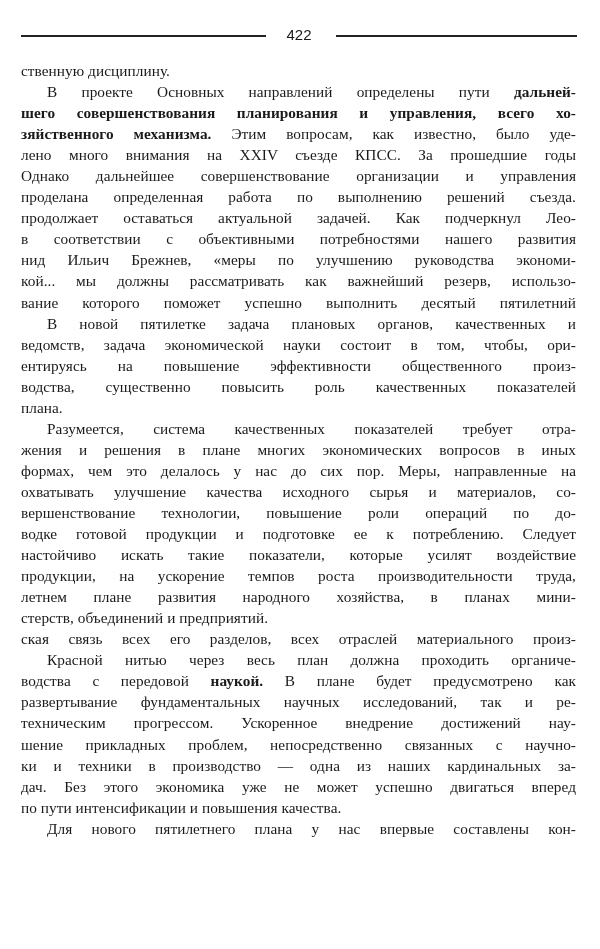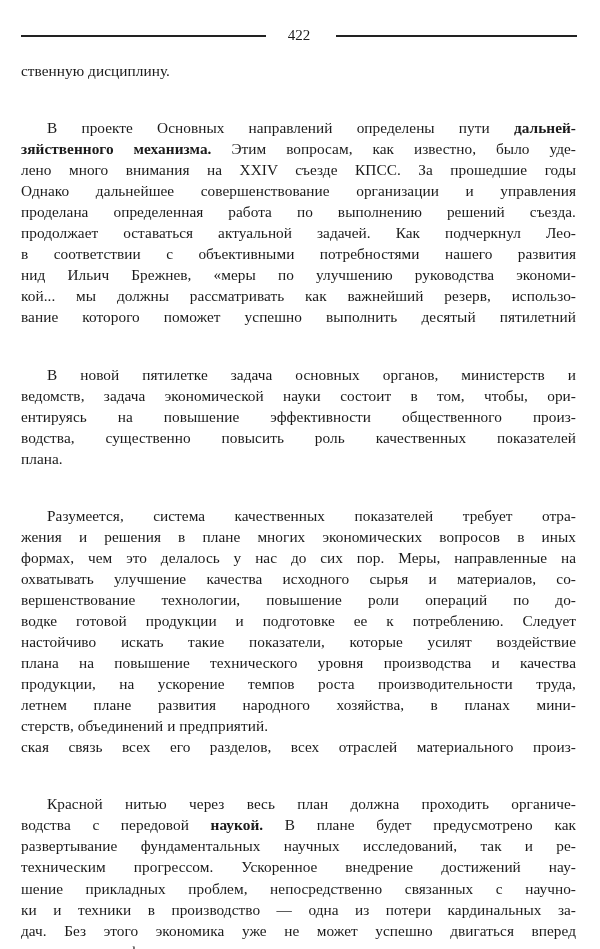--- a/index.html
+++ b/index.html
@@ -11,88 +11,88 @@
     .header {
       position: absolute; left: 21px; top: 24px; width: 556px; height: 22px;
     }
     .rule {
       position: absolute; top: 11px; height: 1.5px; background: #222;
     }
     .rule.left { left: 0; width: 245px; }
     .rule.right { left: 315px; width: 241px; }
     .page-number {
       position: absolute; left: 0; width: 556px; top: 0; text-align: center;
-      font-family: Liberation Serif, serif; font-size: 15px; line-height: 22px;
+      font-family: Liberation Sans, sans-serif; font-size: 15px; line-height: 22px;
     }
     .text {
       position: absolute; left: 21px; top: 60px; width: 555px;
     }
     .line {
       height: 21.05px; line-height: 21.05px; font-size: 15.3px;
       white-space: nowrap; text-align: justify; text-align-last: justify;
       letter-spacing: 0.05px;
       font-family: "Liberation Serif", serif;
       transform-origin: left center;
     }
     .line.last { text-align-last: left; }
-    .line.indent { padding-left: 26px; margin-top: 36px; }
+    .line.indent { padding-left: 26px; }
     .b { font-weight: bold; }
   </style>
 </head>
 <body>
 
 <div class="header">
   <div class="rule left"></div>
   <div class="page-number">422</div>
   <div class="rule right"></div>
 </div>
 
 <div class="text" id="text">
     <div>
       <div class="line last">ственную дисциплину.</div>
     </div>
     <div>
       <div class="line indent"><span>В проекте Основных направлений определены пути </span><span class="b">дальней-</span></div>
+      <div class="line"><span class="b">шего совершенствования планирования и управления, всего хо-</span></div>
       <div class="line"><span class="b">зяйственного механизма.</span><span> Этим вопросам, как известно, было уде-</span></div>
       <div class="line">лено много внимания на XXIV съезде КПСС. За прошедшие годы</div>
       <div class="line">Однако дальнейшее совершенствование организации и управления</div>
       <div class="line">проделана определенная работа по выполнению решений съезда.</div>
       <div class="line">продолжает оставаться актуальной задачей. Как подчеркнул Лео-</div>
       <div class="line">в соответствии с объективными потребностями нашего развития</div>
       <div class="line">нид Ильич Брежнев, «меры по улучшению руководства экономи-</div>
       <div class="line">кой... мы должны рассматривать как важнейший резерв, использо-</div>
       <div class="line">вание которого поможет успешно выполнить десятый пятилетний</div>
     </div>
     <div>
-      <div class="line indent">В новой пятилетке задача основных органов, министерств и</div>
+      <div class="line indent">В новой пятилетке задача плановых органов, качественных и</div>
       <div class="line">ведомств, задача экономической науки состоит в том, чтобы, ори-</div>
       <div class="line">ентируясь на повышение эффективности общественного произ-</div>
       <div class="line">водства, существенно повысить роль качественных показателей</div>
       <div class="line last">плана.</div>
     </div>
     <div>
       <div class="line indent">Разумеется, система качественных показателей требует отра-</div>
       <div class="line">жения и решения в плане многих экономических вопросов в иных</div>
       <div class="line">формах, чем это делалось у нас до сих пор. Меры, направленные на</div>
       <div class="line">охватывать улучшение качества исходного сырья и материалов, со-</div>
       <div class="line">вершенствование технологии, повышение роли операций по до-</div>
       <div class="line">водке готовой продукции и подготовке ее к потреблению. Следует</div>
       <div class="line">настойчиво искать такие показатели, которые усилят воздействие</div>
-      <div class="line">плана на повышение технического уровня производства и качества</div>
       <div class="line">продукции, на ускорение темпов роста производительности труда,</div>
       <div class="line">летнем плане развития народного хозяйства, в планах мини-</div>
       <div class="line last">стерств, объединений и предприятий.</div>
     </div>
     <div>
       <div class="line">ская связь всех его разделов, всех отраслей материального произ-</div>
       <div class="line indent">Красной нитью через весь план должна проходить органиче-</div>
       <div class="line"><span>водства с передовой </span><span class="b">наукой.</span><span> В плане будет предусмотрено как</span></div>
       <div class="line">развертывание фундаментальных научных исследований, так и ре-</div>
       <div class="line">техническим прогрессом. Ускоренное внедрение достижений нау-</div>
       <div class="line">шение прикладных проблем, непосредственно связанных с научно-</div>
-      <div class="line">ки и техники в производство — одна из потери кардинальных за-</div>
+      <div class="line">ки и техники в производство — одна из наших кардинальных за-</div>
       <div class="line">дач. Без этого экономика уже не может успешно двигаться вперед</div>
       <div class="line last">по пути интенсификации и повышения качества.</div>
     </div>
     <div>
       <div class="line indent">Для нового пятилетнего плана у нас впервые составлены кон-</div>
     </div>
   </div>
 
 </body></html>

